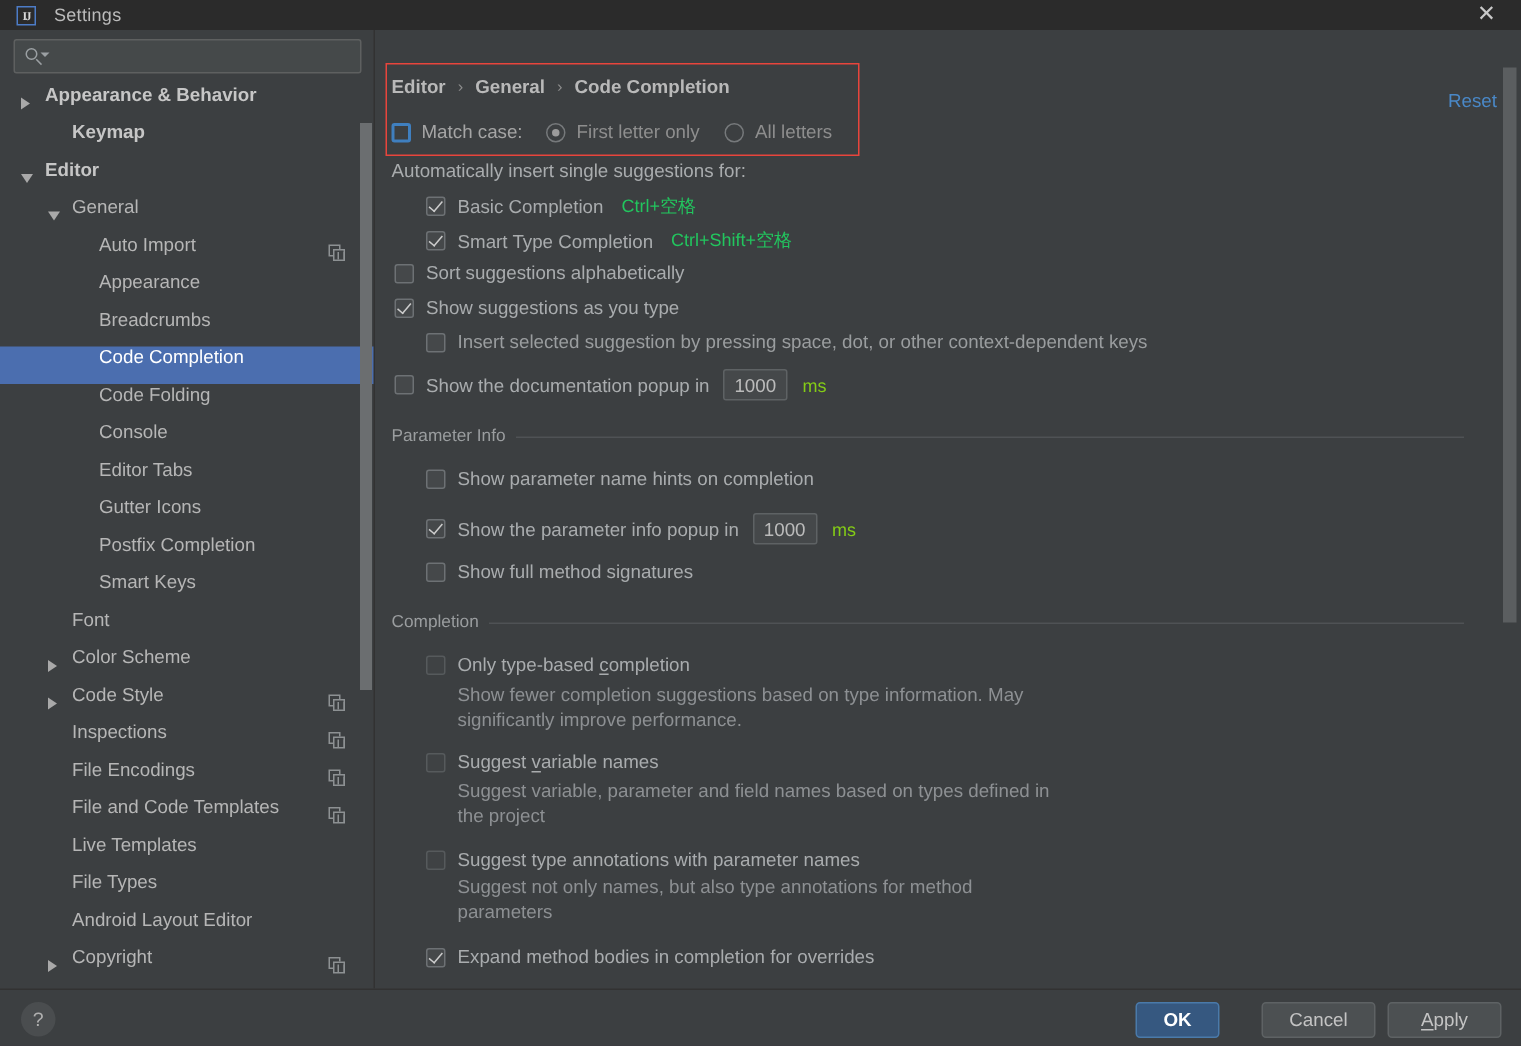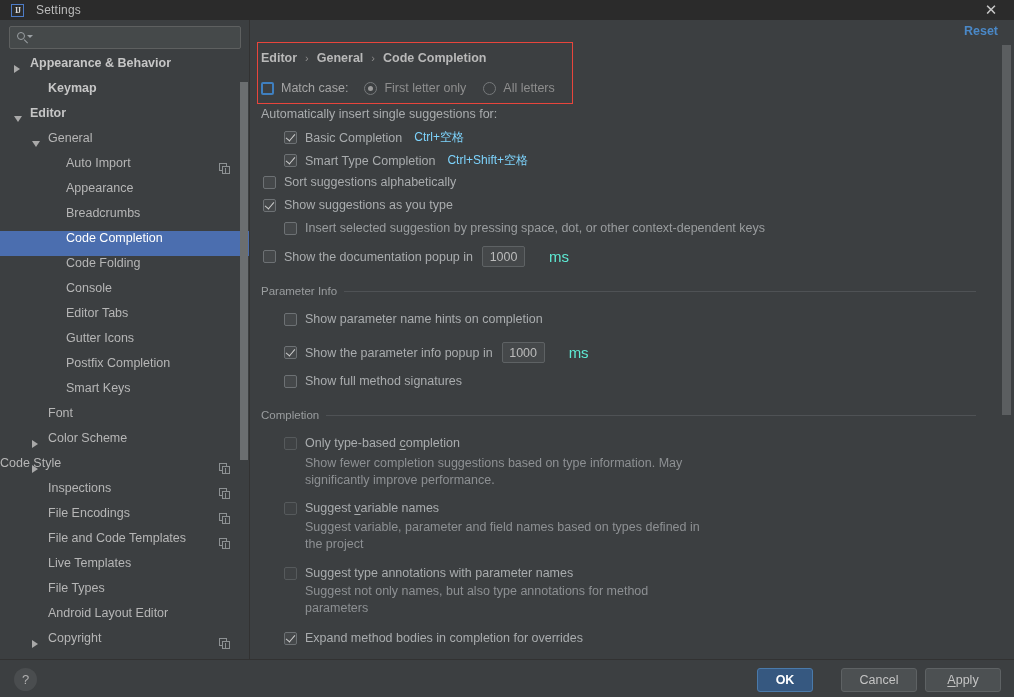--- a/index.html
+++ b/index.html
@@ -114,22 +114,22 @@
     position: absolute; left: 249px; top: 20px; width: 1px; height: 639px;
     background: #323232;
   }
 
   
   .content {
     position: absolute; left: 250px; top: 20px; width: 764px; height: 639px;
     background: #3c3f41; overflow: hidden;
   }
   .reset-link {
-    position: absolute; right: 16px; top: 4px; font-size: 12.5px;
-    color: #4a88c7; font-weight: bold; cursor: pointer;
+    position: absolute; right: 16px; top: 40px; font-size: 12.5px;
+    color: #4a88c7; font-weight: normal; cursor: pointer;
   }
   .crumbs {
     position: absolute; left: 11px; top: 31px; font-size: 12.5px;
     font-weight: bold; color: #b9b9b9; display: flex; align-items: center; gap: 8px;
   }
   .crumb { cursor: pointer; }
   .crumb-sep { color: #8d8d8d; font-weight: normal; font-size: 11px; }
 
   .redbox {
     position: absolute; left: 7px; top: 22px; width: 316px; height: 62px;
@@ -161,32 +161,32 @@
     content: ""; position: absolute; left: 3px; top: 3px; width: 5px; height: 5px;
     border-radius: 50%; background: #9b9b9b;
   }
   .radio-lbl { font-size: 12.5px; color: #8e8e8e; margin-right: 10px; }
 
   .opt-row {
     position: absolute; display: flex; align-items: center; font-size: 12.5px;
   }
   .opt-label { color: #a9acae; margin-left: 8px; }
   .opt-label.sub { color: #9a9d9f; }
-  .shortcut { color: #7dd3fc; font-size: 12px; margin-left: 12px; }
+  .shortcut { color: #22c55e; font-size: 12px; margin-left: 12px; }
   .static-text { position: absolute; font-size: 12.5px; color: #a9acae; }
   .desc-text {
     position: absolute; font-size: 12.5px; color: #8d9093; line-height: 17px;
   }
   .num-field {
     margin-left: 9px; width: 43px; height: 21px; background: #45484a;
     border: 1px solid #5e6264; border-radius: 2px; color: #bbbbbb;
     font-size: 12.5px; text-align: center; line-height: 19px;
     font-family: "Liberation Sans", sans-serif; outline: none;
   }
-  .unit { margin-left: 24px; color: #5eead4; font-size: 15px; }
+  .unit { margin-left: 10px; color: #84cc16; font-size: 12px; }
 
   .sec {
     position: absolute; display: flex; align-items: center; gap: 7px;
     font-size: 11.5px; color: #9a9d9f;
   }
   .sec .rule { height: 1px; background: #4f5255; }
 
   .mn { text-decoration: underline; text-underline-offset: 2px; }
 
   .sb-thumb-right {
@@ -295,21 +295,21 @@
         </div>
         <div class="tree-item">
           <span class="tree-label" style="margin-left: 48px;">Font</span>
         </div>
         <div class="tree-item">
           <span class="arrow right" style="left: 32px;"></span>
           <span class="tree-label" style="margin-left: 48px;">Color Scheme</span>
         </div>
         <div class="tree-item">
           <span class="arrow right" style="left: 32px;"></span>
-          <span class="tree-label" style="">Code Style</span>
+          <span class="tree-label" style="margin-left: 48px;">Code Style</span>
           <span class="scope-icon">
             <span class="back"></span>
             <span class="front"></span>
           </span>
         </div>
         <div class="tree-item">
           <span class="tree-label" style="margin-left: 48px;">Inspections</span>
           <span class="scope-icon">
             <span class="back"></span>
             <span class="front"></span>

